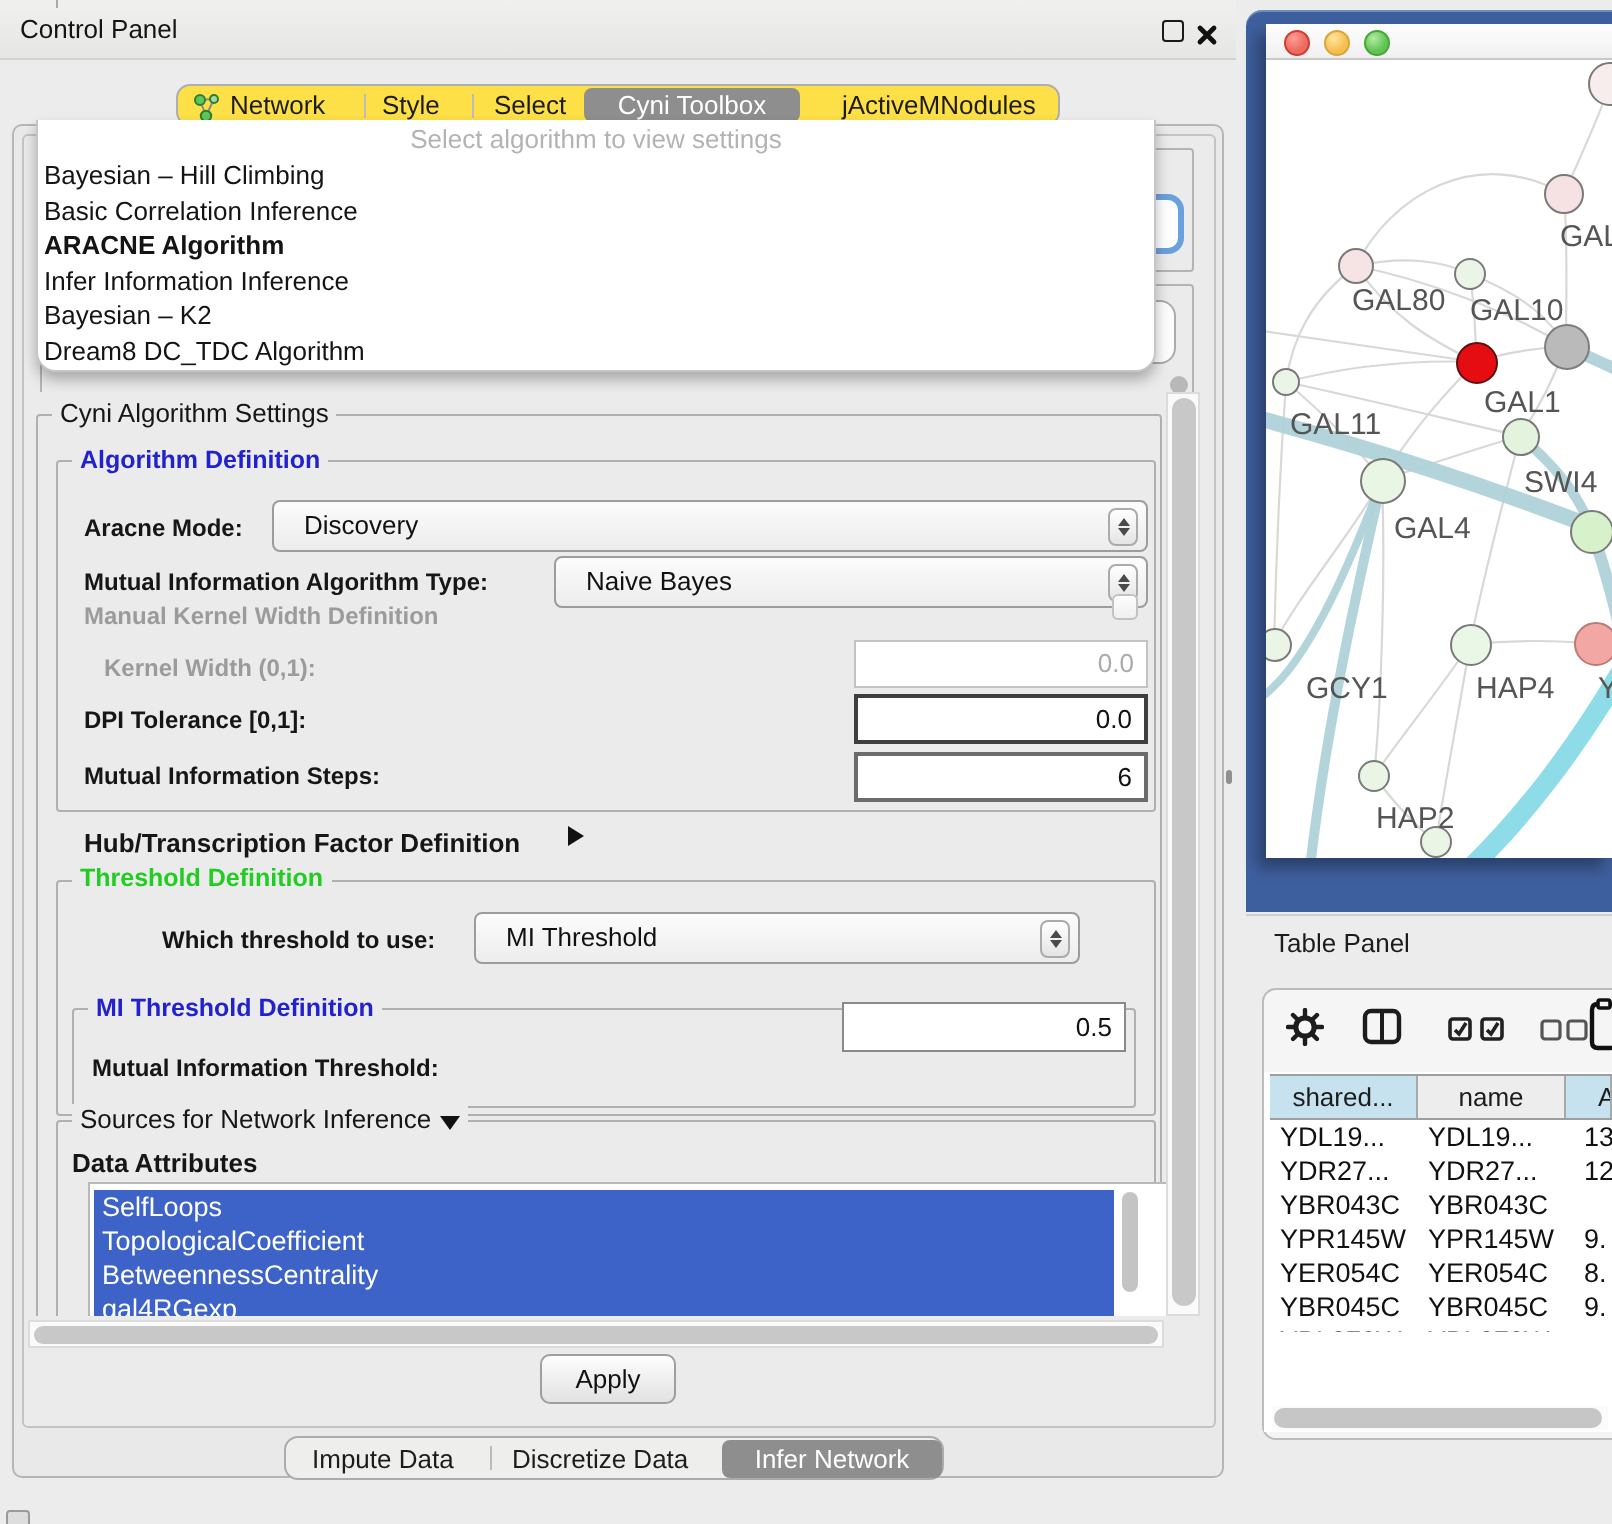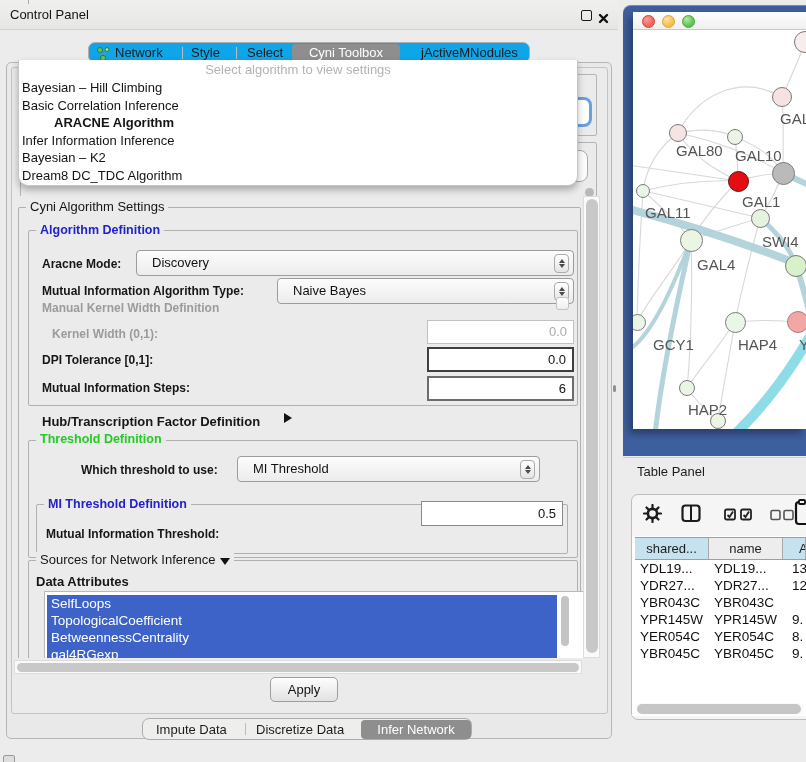--- a/index.html
+++ b/index.html
@@ -12,21 +12,21 @@
   .titlebar { left:0; top:0; width:618px; height:30px;
     background:linear-gradient(#f0f0ee,#e6e6e4); border-bottom:1px solid #d2d2d0; }
   .titlebar .ttl { position:absolute; left:10px; top:7px; font-size:13px; color:#141414; }
   .float-btn { position:absolute; left:581px; top:10px; width:11px; height:11px;
     border:1.6px solid #1a1a1a; border-radius:2px; }
   .close-btn { position:absolute; left:598px; top:10px; width:11px; height:11px; }
   .notch { position:absolute; left:28px; top:0; width:1px; height:4px; background:#a9a9a9; }
 
   
   .tabbar { left:88px; top:42px; width:442px; height:21px; border:1px solid #aeaeae;
-    border-radius:7px; background:#0ea5e9; }
+    border-radius:7px; background:#fde047; }
   .tab { position:absolute; top:0; height:19px; line-height:19px; font-size:13px; color:#1c1c1c; }
   .tabsep { position:absolute; top:4px; width:1px; height:12px; background:#bcbcbc; }
   .tab-selected { position:absolute; left:203px; top:1px; width:108px; height:17px;
     background:var(--selected-tab); border-radius:4px; color:#fff; text-align:center;
     line-height:17px; font-size:13px; }
 
   .boxA { left:6px; top:62px; width:606px; height:677px; border:1px solid #b6b6b6;
     border-radius:5px; background:#e9e9e9; }
   .boxB { left:11px; top:67px; width:597px; height:647px; border:1px solid #c4c4c4;
     border-radius:3px; background:#ebebeb; }
@@ -93,21 +93,21 @@
   .corner-icon { left:3px; top:755px; width:12px; height:12px; border:1px solid #9a9a9a;
     background:#ddd; border-radius:2px; }
   .split-dot { left:613px; top:385px; width:3px; height:7px; border-radius:2px; background:#909090; }
 
   
   .algo-pop { left:18px; top:60px; width:560px; height:126px; background:#fff;
     border:1px solid #c6c6c6; border-top:none; border-radius:0 0 10px 10px;
     box-shadow:0 4px 7px rgba(0,0,0,0.28); z-index:50; }
   .algo-ph { height:17px; margin-top:2px; text-align:center; font-size:13px; color:#b3b3b3; }
   .algo-item { height:17.5px; line-height:17.5px; font-size:13px; color:#141414; padding-left:3px; white-space:nowrap; }
-  .algo-item.bold { font-weight:bold;margin-left:32px; }
+  .algo-item.bold { font-weight:bold; }
 
   
   .net-frame { left:623px; top:5px; width:183px; height:451px; background:var(--frame-blue);
     border-radius:8px 0 0 0; box-shadow:inset 0 1px 0 rgba(255,255,255,0.28); }
   .net-window { left:633px; top:12px; width:173px; height:417px; background:#fff;
     box-shadow:-4px 5px 7px rgba(0,0,0,0.33); }
   .net-titlebar { position:absolute; left:0; top:0; width:173px; height:18px;
     background:linear-gradient(#fefefe,#f0f0f0); border-bottom:1px solid #c9c9c9; }
   .light { position:absolute; top:2.5px; width:13px; height:13px; border-radius:50%; }
   .net-canvas { position:absolute; left:0; top:18px; width:173px; height:399px; overflow:hidden; background:#fff; }

